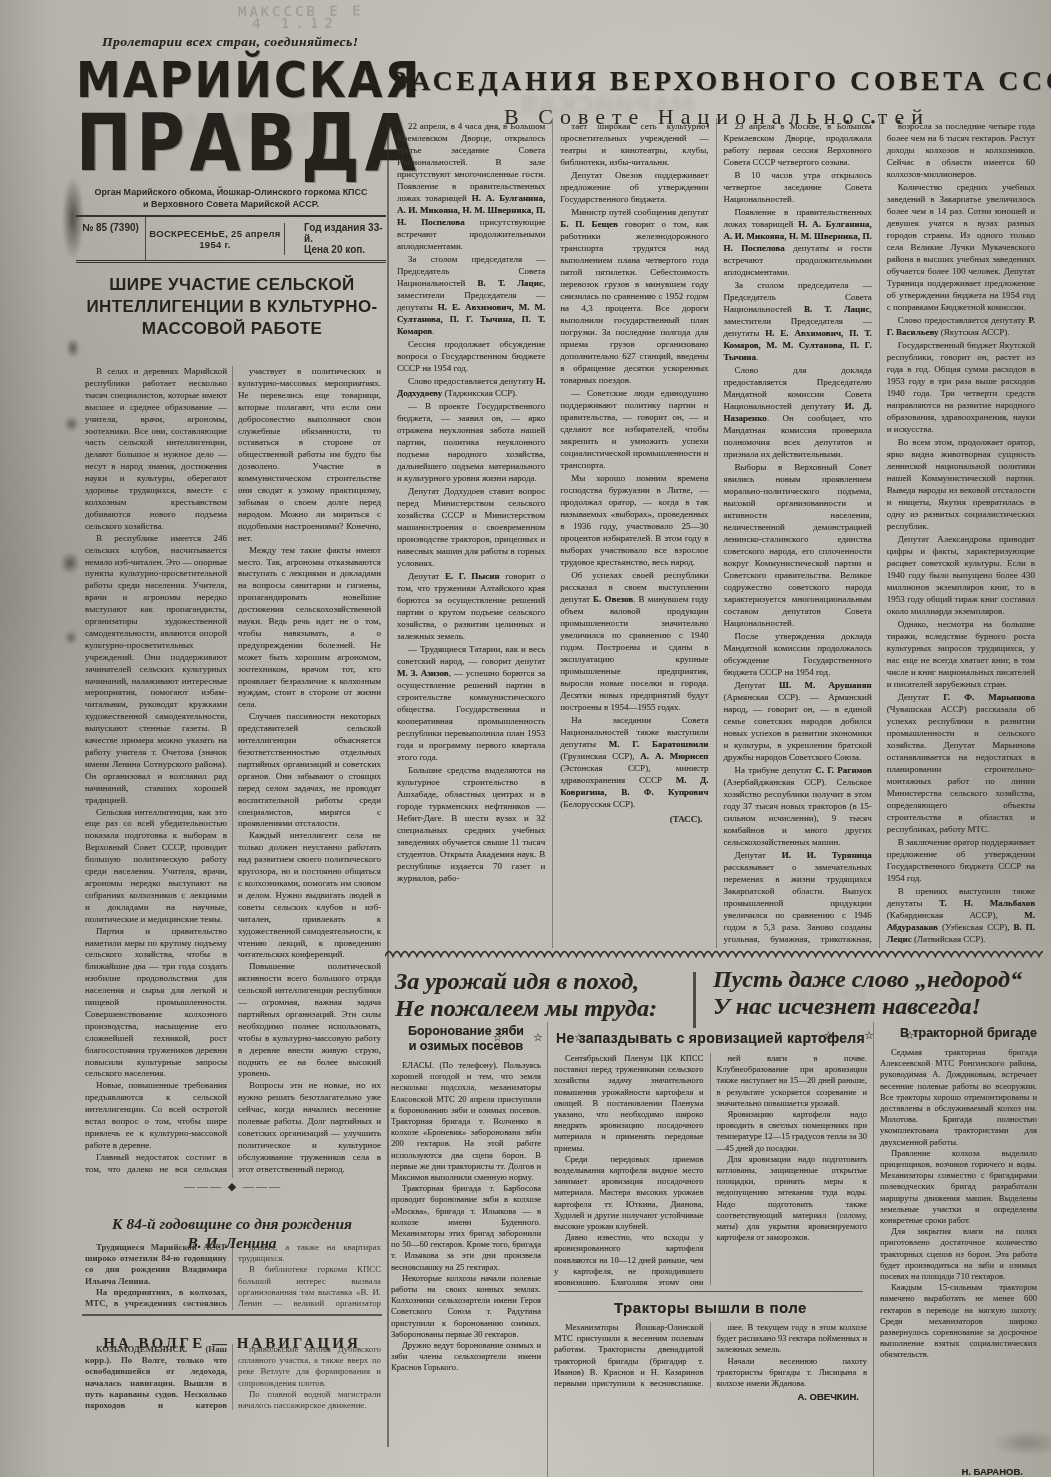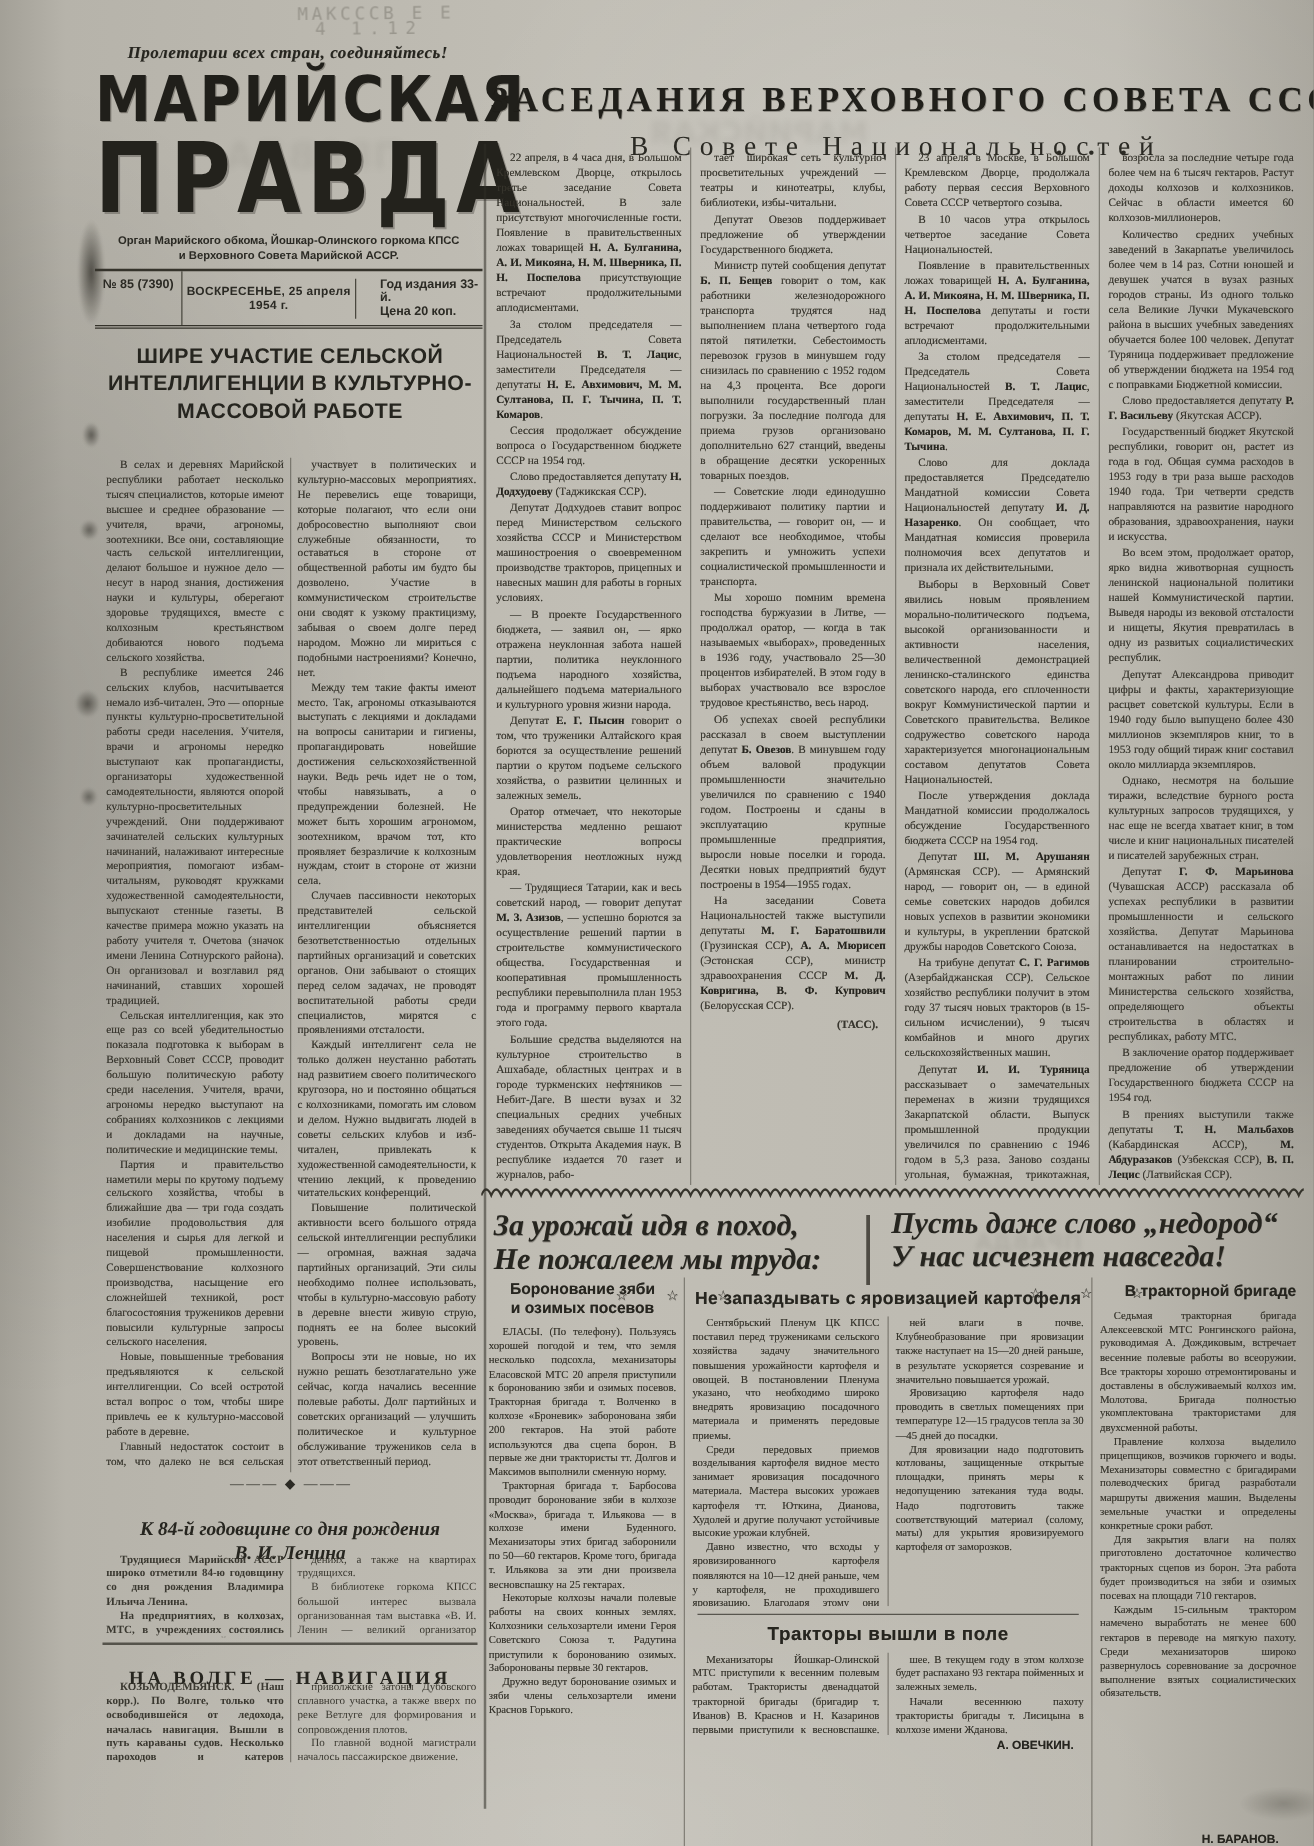--- a/index.html
+++ b/index.html
@@ -162,33 +162,32 @@
   <h1 class="session-headline">ЗАСЕДАНИЯ ВЕРХОВНОГО СОВЕТА СССР</h1>
   <h2 class="session-sub">В Совете Национальностей</h2>
   <div class="session-dots">• • •</div>
 
   <section class="session-cols">
     <div class="scol">
         <p>22 апреля, в 4 часа дня, в Большом Кремлевском Дворце, открылось третье заседание Совета Национальностей. В зале присутствуют многочисленные гости. Появление в правительственных ложах товарищей <b>Н. А. Булганина, А. И. Микояна, Н. М. Шверника, П. Н. Поспелова</b> присутствующие встречают продолжительными аплодисментами.</p>
         <p>За столом председателя — Председатель Совета Национальностей <b>В. Т. Лацис</b>, заместители Председателя — депутаты <b>Н. Е. Авхимович, М. М. Султанова, П. Г. Тычина, П. Т. Комаров</b>.</p>
         <p>Сессия продолжает обсуждение вопроса о Государственном бюджете СССР на 1954 год.</p>
         <p>Слово предоставляется депутату <b>Н. Додхудоеву</b> (Таджикская ССР).</p>
+        <p>— В проекте Государственного бюджета, — заявил он, — ярко отражена неуклонная забота нашей партии, политика неуклонного подъема народного хозяйства, дальнейшего подъема материального и культурного уровня жизни народа.</p>
         <p>Депутат Додхудоев ставит вопрос перед Министерством сельского хозяйства СССР и Министерством машиностроения о своевременном производстве тракторов, прицепных и навесных машин для работы в горных условиях.</p>
-        <p>— В проекте Государственного бюджета, — заявил он, — ярко отражена неуклонная забота нашей партии, политика неуклонного подъема народного хозяйства, дальнейшего подъема материального и культурного уровня жизни народа.</p>
         <p>Депутат <b>Е. Г. Пысин</b> говорит о том, что труженики Алтайского края борются за осуществление решений партии о крутом подъеме сельского хозяйства, о развитии целинных и залежных земель.</p>
-        <p>Оратор отмечает, что некоторые министерства медленно решают практические вопросы удовлетворения неотложных нужд края.</p>
         <p>— Трудящиеся Татарии, как и весь советский народ, — говорит депутат <b>М. З. Азизов</b>, — успешно борются за осуществление решений партии в строительстве коммунистического общества. Государственная и кооперативная промышленность республики перевыполнила план 1953 года и программу первого квартала этого года.</p>
         <p>Большие средства выделяются на культурное строительство в Ашхабаде, областных центрах и в городе туркменских нефтяников — Небит-Даге. В шести вузах и 32 специальных средних учебных заведениях обучается свыше 11 тысяч студентов. Открыта Академия наук. В республике издается 70 газет и журналов, рабо-</p>
       </div>
     <div class="scol">
       <div>
           <p>тает широкая сеть культурно-просветительных учреждений — театры и кинотеатры, клубы, библиотеки, избы-читальни.</p>
           <p>Депутат Овезов поддерживает предложение об утверждении Государственного бюджета.</p>
           <p>Министр путей сообщения депутат <b>Б. П. Бещев</b> говорит о том, как работники железнодорожного транспорта трудятся над выполнением плана четвертого года пятой пятилетки. Себестоимость перевозок грузов в минувшем году снизилась по сравнению с 1952 годом на 4,3 процента. Все дороги выполнили государственный план погрузки. За последние полгода для приема грузов организовано дополнительно 627 станций, введены в обращение десятки ускоренных товарных поездов.</p>
-          <p>— Советские люди единодушно поддерживают политику партии и правительства, — говорит он, — и сделают все необходимое, чтобы закрепить и умножить успехи социалистической промышленности и транспорта.</p>
+          <p>— Советские люди единодушно поддерживают политику партии и правительства, — говорит он, — и сделают все избирателей, чтобы закрепить и умножить успехи социалистической промышленности и транспорта.</p>
           <p>Мы хорошо помним времена господства буржуазии в Литве, — продолжал оратор, — когда в так называемых «выборах», проведенных в 1936 году, участвовало 25—30 процентов избирателей. В этом году в выборах участвовало все взрослое трудовое крестьянство, весь народ.</p>
           <p>Об успехах своей республики рассказал в своем выступлении депутат <b>Б. Овезов</b>. В минувшем году объем валовой продукции промышленности значительно увеличился по сравнению с 1940 годом. Построены и сданы в эксплуатацию крупные промышленные предприятия, выросли новые поселки и города. Десятки новых предприятий будут построены в 1954—1955 годах.</p>
           <p>На заседании Совета Национальностей также выступили депутаты <b>М. Г. Баратошвили</b> (Грузинская ССР), <b>А. А. Мюрисеп</b> (Эстонская ССР), министр здравоохранения СССР <b>М. Д. Ковригина, В. Ф. Купрович</b> (Белорусская ССР).</p>
         </div>
       <p class="tass">(ТАСС).</p>
     </div>
     <div class="scol">
         <p>23 апреля в Москве, в Большом Кремлевском Дворце, продолжала работу первая сессия Верховного Совета СССР четвертого созыва.</p>
         <p>В 10 часов утра открылось четвертое заседание Совета Национальностей.</p>
         <p>Появление в правительственных ложах товарищей <b>Н. А. Булганина, А. И. Микояна, Н. М. Шверника, П. Н. Поспелова</b> депутаты и гости встречают продолжительными аплодисментами.</p>

